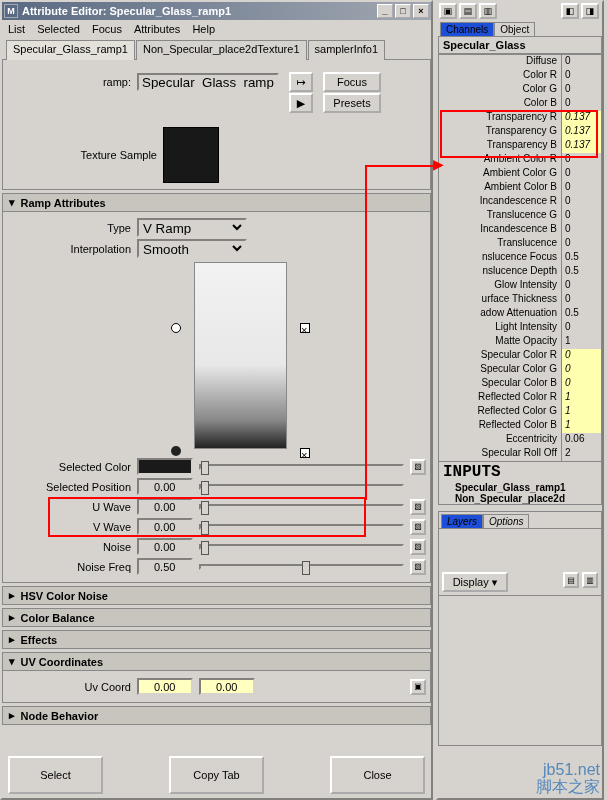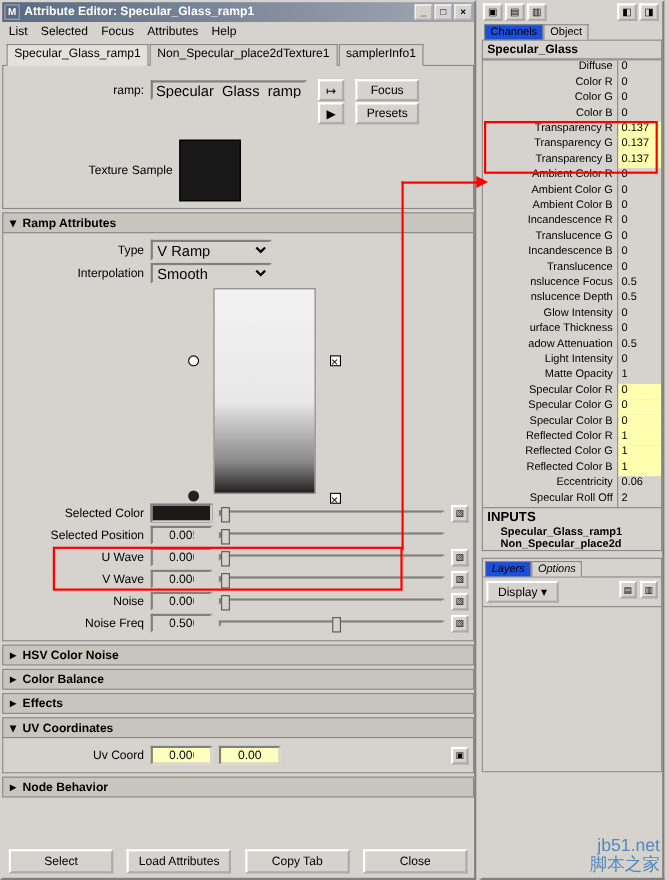--- a/index.html
+++ b/index.html
@@ -115,39 +115,39 @@
   }
   .end-btn {
     width: 16px; height: 16px; border: 2px outset #fff; background:#d6d3ce;
     display:flex;align-items:center;justify-content:center; font-size:8px;
   }
   .swatch { width:56px; height:56px; background:#181818; border:1px solid #000;}
   .bottom-btnrow {
     position:absolute; bottom:4px; left:6px; right:6px;
     display:flex; justify-content:space-between;
   }
-  .bottom-btnrow button { width: 95px; height:22px; }
+  .bottom-btnrow button { width: 95px; height:38px; }
   .redbox { position:absolute; border: 2px solid red; pointer-events:none; }
   .redline { position:absolute; background:red; }
 
   
   .channel-box { left: 436px; top: 0; width: 168px; height: 800px; }
   .chan-top { display:flex; gap:0px; padding:1px; }
   .chan-top .ico { width:18px;height:16px;border:2px outset #fff;background:#d6d3ce;margin-right:2px;
     display:flex;align-items:center;justify-content:center;font-size:9px;}
   .chan-tabs { display:flex; border-bottom:1px solid #888; padding:2px 2px 0 2px;}
   .chan-tab { border:1px solid #888;border-bottom:none;padding:1px 5px; background:#d6d3ce; font-size:10px;}
   .chan-tab.active{background:#1d4ed8;}
   .chan-title { font-weight:bold; padding:2px 4px; border:1px solid #888; border-top:none;}
   .chan-list { border:1px solid #888; max-height:494px; overflow:hidden;}
   .chan-row { display:flex; height:14px; font-size:10px; }
   .chan-row .cname { flex:1; text-align:right; padding-right:4px; }
   .chan-row .cval { width:40px; background:#d6d3ce; border-left:1px solid #888; padding-left:3px;}
-  .chan-row.hi .cval { background:#ffffb0; }
-  .chan-inputs { font-weight:bold; padding:1px 4px; font-size:12px;}
+  .chan-row.hi .cval { background:#ffffb0;font-style:italic; }
+  .chan-inputs { font-weight:bold; padding:1px 4px; font-size:16px;font-family:Liberation Mono, monospace;}
   .chan-sub { padding-left:16px; font-size:10px; font-weight:bold;}
   .layers-panel { border:1px solid #888; margin-top:6px; }
   .layers-tabs { display:flex; padding:2px 2px 0 2px; border-bottom:1px solid #888;font-style:italic;}
 
   .watermark {
     position:absolute; bottom:0; right:0;
     font-size:16px; color:#5588bb; padding:4px 8px;
     text-align:right; line-height:1.1;
   }
 </style>
@@ -312,21 +312,20 @@
       <div class="end-btn">▣</div>
     </div>
   </div>
   <div class="section-header">
     <span class="arrow">▸</span>
     <span>Node Behavior</span>
   </div>
 
   <div class="bottom-btnrow">
     <button>Select</button>
-    <button>Load Attributes</button>
     <button>Copy Tab</button>
     <button>Close</button>
   </div>
 </div>
 
 <div class="window channel-box">
   <div class="chan-top">
     <div class="ico">▣</div>
     <div class="ico">▤</div>
     <div class="ico">▥</div>
@@ -461,21 +460,21 @@
     <div class="chan-inputs">INPUTS</div>
     <div class="chan-sub">Specular_Glass_ramp1</div>
     <div class="chan-sub">Non_Specular_place2d</div>
   </div>
 
   <div class="layers-panel">
     <div class="layers-tabs">
       <div class="chan-tab active">Layers</div>
       <div class="chan-tab">Options</div>
     </div>
-    <div style="padding:3px;">
+    <div style="padding:3px;margin-top:40px;">
       <button class="btn" style="width:66px">
         <span>Display</span> ▾
       </button>
       <span style="float:right;">
         <span class="end-btn" style="display:inline-flex">▤</span>
         <span class="end-btn" style="display:inline-flex">▥</span>
       </span>
     </div>
     <div style="height:150px;border-top:1px solid #888;background:#d6d3ce;"></div>
   </div>

